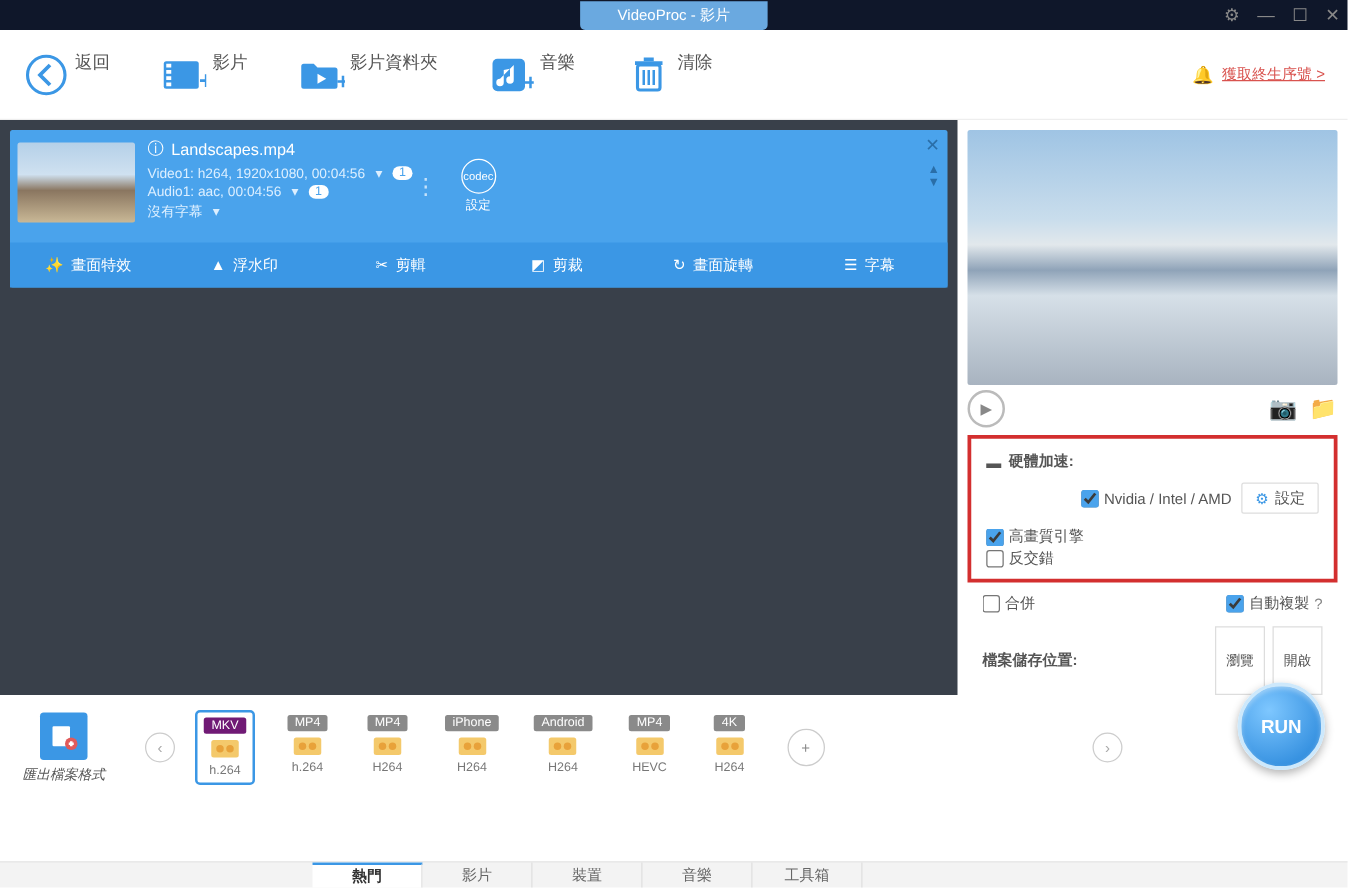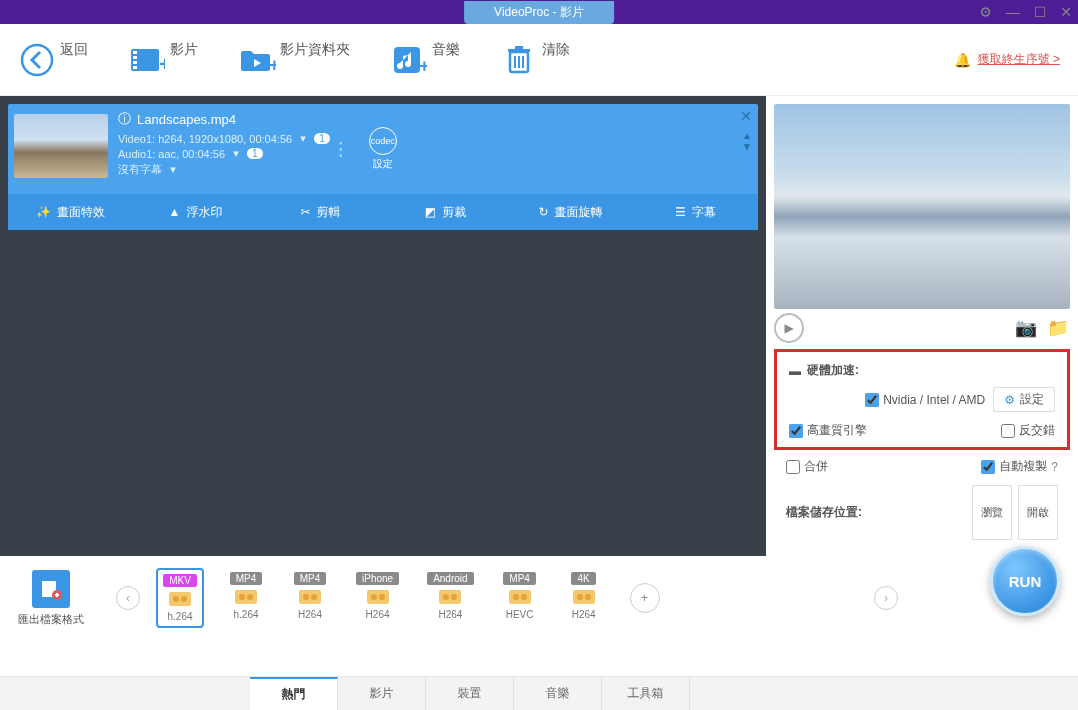--- a/index.html
+++ b/index.html
@@ -1,17 +1,17 @@
 <!DOCTYPE html>
 <html><head>
 <meta charset="utf-8">
 <style>
 * { box-sizing: border-box; margin: 0; padding: 0; }
 body { font-family: "Microsoft YaHei", Arial, sans-serif; font-size: 12px; background: #fff; width: 1078px; height: 710px; overflow: hidden; position: relative; }
-.titlebar { height: 24px; display: flex; align-items: center; position: relative; background: #4c1d95; }
+.titlebar { height: 24px; display: flex; align-items: center; position: relative; background: #0f172a; }
 .titlebar-center { position: absolute; left: 50%; transform: translateX(-50%); background: #6aa9e0; color: #fff; padding: 3px 30px; font-size: 12px; border-radius: 0 0 4px 4px; }
 .titlebar-right { position: absolute; right: 6px; display: flex; gap: 14px; align-items: center; color: #888; }
 .win-icon { font-size: 14px; cursor: pointer; }
 .toolbar { height: 72px; display: flex; align-items: center; padding: 0 18px; position: relative; border-bottom: 1px solid #eee; }
 .tb-btn { display: flex; align-items: flex-start; gap: 4px; margin-right: 40px; cursor: pointer; font-family: Liberation Mono, monospace; }
 .tb-icon { width: 38px; height: 38px; display: flex; align-items: center; justify-content: center; }
 .tb-label { font-size: 14px; color: #555; }
 .tb-right { position: absolute; right: 18px; display: flex; align-items: center; gap: 6px; color: #d9534f; font-size: 12px; cursor: pointer; }
 .bell { color: #f0ad4e; font-size: 14px; }
 .main-area { display: flex; height: 460px; }
@@ -39,44 +39,44 @@
 .preview-ctrl { display: flex; align-items: center; justify-content: space-between; margin-top: 4px; width: 296px; }
 .play-btn { width: 30px; height: 30px; border: 2px solid #bbb; border-radius: 50%; display: flex; align-items: center; justify-content: center; color: #888; cursor: pointer; }
 .pc-right { display: flex; gap: 10px; color: #888; font-size: 18px; }
 .highlight-box { border: 3px solid #d32f2f; padding: 10px 12px 8px 12px; margin-top: 6px; width: 296px; }
 .hw-title { display: flex; align-items: center; gap: 6px; color: #555; font-weight: bold; font-size: 12px; margin-bottom: 8px; }
 .hw-row1 { display: flex; align-items: center; justify-content: flex-end; gap: 8px; margin-bottom: 10px; }
 .chk { display: flex; align-items: center; gap: 4px; color: #555; }
 .chk input { width: 14px; height: 14px; accent-color: #4aa3ec; }
 .gear-btn { border: 1px solid #ddd; padding: 3px 10px; display: flex; align-items: center; gap: 5px; cursor: pointer; border-radius: 2px; color: #555; }
 .gear-btn .gear { color: #3b97e5; }
-.row2 { display: flex; justify-content: space-between; }
+.row2 { display: flex; justify-content: space-between; flex-direction: column; }
 .below-box { width: 296px; padding: 8px 12px 0 12px; }
 .below-row { display: flex; justify-content: space-between; margin-bottom: 10px; }
 .loc-row { display: flex; align-items: center; justify-content: space-between; margin-top: 2px; }
 .loc-title { font-weight: bold; color: #555; }
 .loc-btns { display: flex; gap: 6px; }
 .small-btn { border: 1px solid #ddd; padding: 19px 8px; cursor: pointer; color: #555; font-size: 11px; }
 .loc-path { color: #888; font-size: 11px; margin-top: 4px; }
 .bottom-area { height: 154px; background: #fff; position: relative; padding-top: 12px; }
 .format-bar { display: flex; align-items: center; padding: 0 18px; position: relative; }
 .out-fmt-btn { display: flex; flex-direction: column; align-items: center; gap: 4px; margin-right: 32px; }
 .out-fmt-icon { width: 38px; height: 38px; background: #3b97e5; border-radius: 3px; display: flex; align-items: center; justify-content: center; color: #fff; position: relative; }
-.out-fmt-label { font-size: 11px; color: #555; }
+.out-fmt-label { font-size: 11px; color: #555; font-style: italic; }
 .nav-arrow { width: 24px; height: 24px; border: 1px solid #ccc; border-radius: 50%; display: flex; align-items: center; justify-content: center; color: #aaa; cursor: pointer; }
 .fmt-list { display: flex; gap: 20px; margin: 0 16px; }
 .fmt-item { display: flex; flex-direction: column; align-items: center; gap: 2px; padding: 4px; cursor: pointer; border-radius: 4px; }
 .fmt-item.selected { border: 2px solid #3b97e5; }
 .fmt-badge { font-size: 10px; padding: 1px 6px; border-radius: 2px; color: #fff; }
 .fmt-mid { width: 36px; height: 20px; display: flex; align-items: center; justify-content: center; }
 .fmt-codec { font-size: 10px; color: #777; }
 .add-btn { width: 30px; height: 30px; border: 1px solid #ccc; border-radius: 50%; display: flex; align-items: center; justify-content: center; color: #888; cursor: pointer; margin-left: 8px; }
 .nav-right { position: absolute; right: 180px; }
 .run-btn { position: absolute; right: 18px; bottom: 12px; width: 70px; height: 70px; border-radius: 50%; background: radial-gradient(circle at 35% 30%, #7ec7ff, #1e7fd6); display: flex; align-items: center; justify-content: center; color: #fff; font-weight: bold; font-size: 15px; cursor: pointer; box-shadow: 0 3px 8px rgba(0,0,0,.3), inset 0 2px 4px rgba(255,255,255,.4); border: 3px solid #cde8fb; }
-.tabs-bottom { position: absolute; bottom: 0; left: 0; right: 0; height: 34px; display: flex; border-top: 1px solid #e5e5e5; background: #f3f3f3; }
+.tabs-bottom { position: absolute; bottom: 0; left: 0; right: 0; height: 21px; display: flex; border-top: 1px solid #e5e5e5; background: #f3f3f3; }
 .tabs-bottom .spacer { width: 250px; }
 .bt-tab { flex: 0 0 88px; display: flex; align-items: center; justify-content: center; color: #666; cursor: pointer; border-right: 1px solid #e0e0e0; }
 .bt-tab.active { background: #fff; border-top: 2px solid #3b97e5; font-weight: bold; color: #333; }
 svg { display: block; }
 .underline-link { text-decoration: underline; }
 </style>
 </head>
 <body>
 
 <div class="titlebar">
@@ -287,21 +287,21 @@
             <circle cx="18" cy="18" r="5" fill="#e05a5a"></circle>
             <rect x="16" y="17" width="4" height="2" fill="#fff"></rect>
             <rect x="17" y="16" width="2" height="4" fill="#fff"></rect>
           </svg>
       </div>
       <span class="out-fmt-label">匯出檔案格式</span>
     </div>
     <div class="nav-arrow">‹</div>
     <div class="fmt-list" id="fmt-list">
         <div class="fmt-item selected">
-          <div class="fmt-badge" style="background:#d946ef">MKV</div>
+          <div class="fmt-badge" style="background:#701a75">MKV</div>
           <div class="fmt-mid">
             <svg width="30" height="18">
               <rect x="4" y="2" width="22" height="14" rx="2" fill="#f4c96b"></rect>
               <circle cx="11" cy="9" r="3" fill="#e8a23a"></circle>
               <circle cx="19" cy="9" r="3" fill="#e8a23a"></circle>
             </svg>
           </div>
           <div class="fmt-codec">h.264</div>
         </div>
         <div class="fmt-item">

